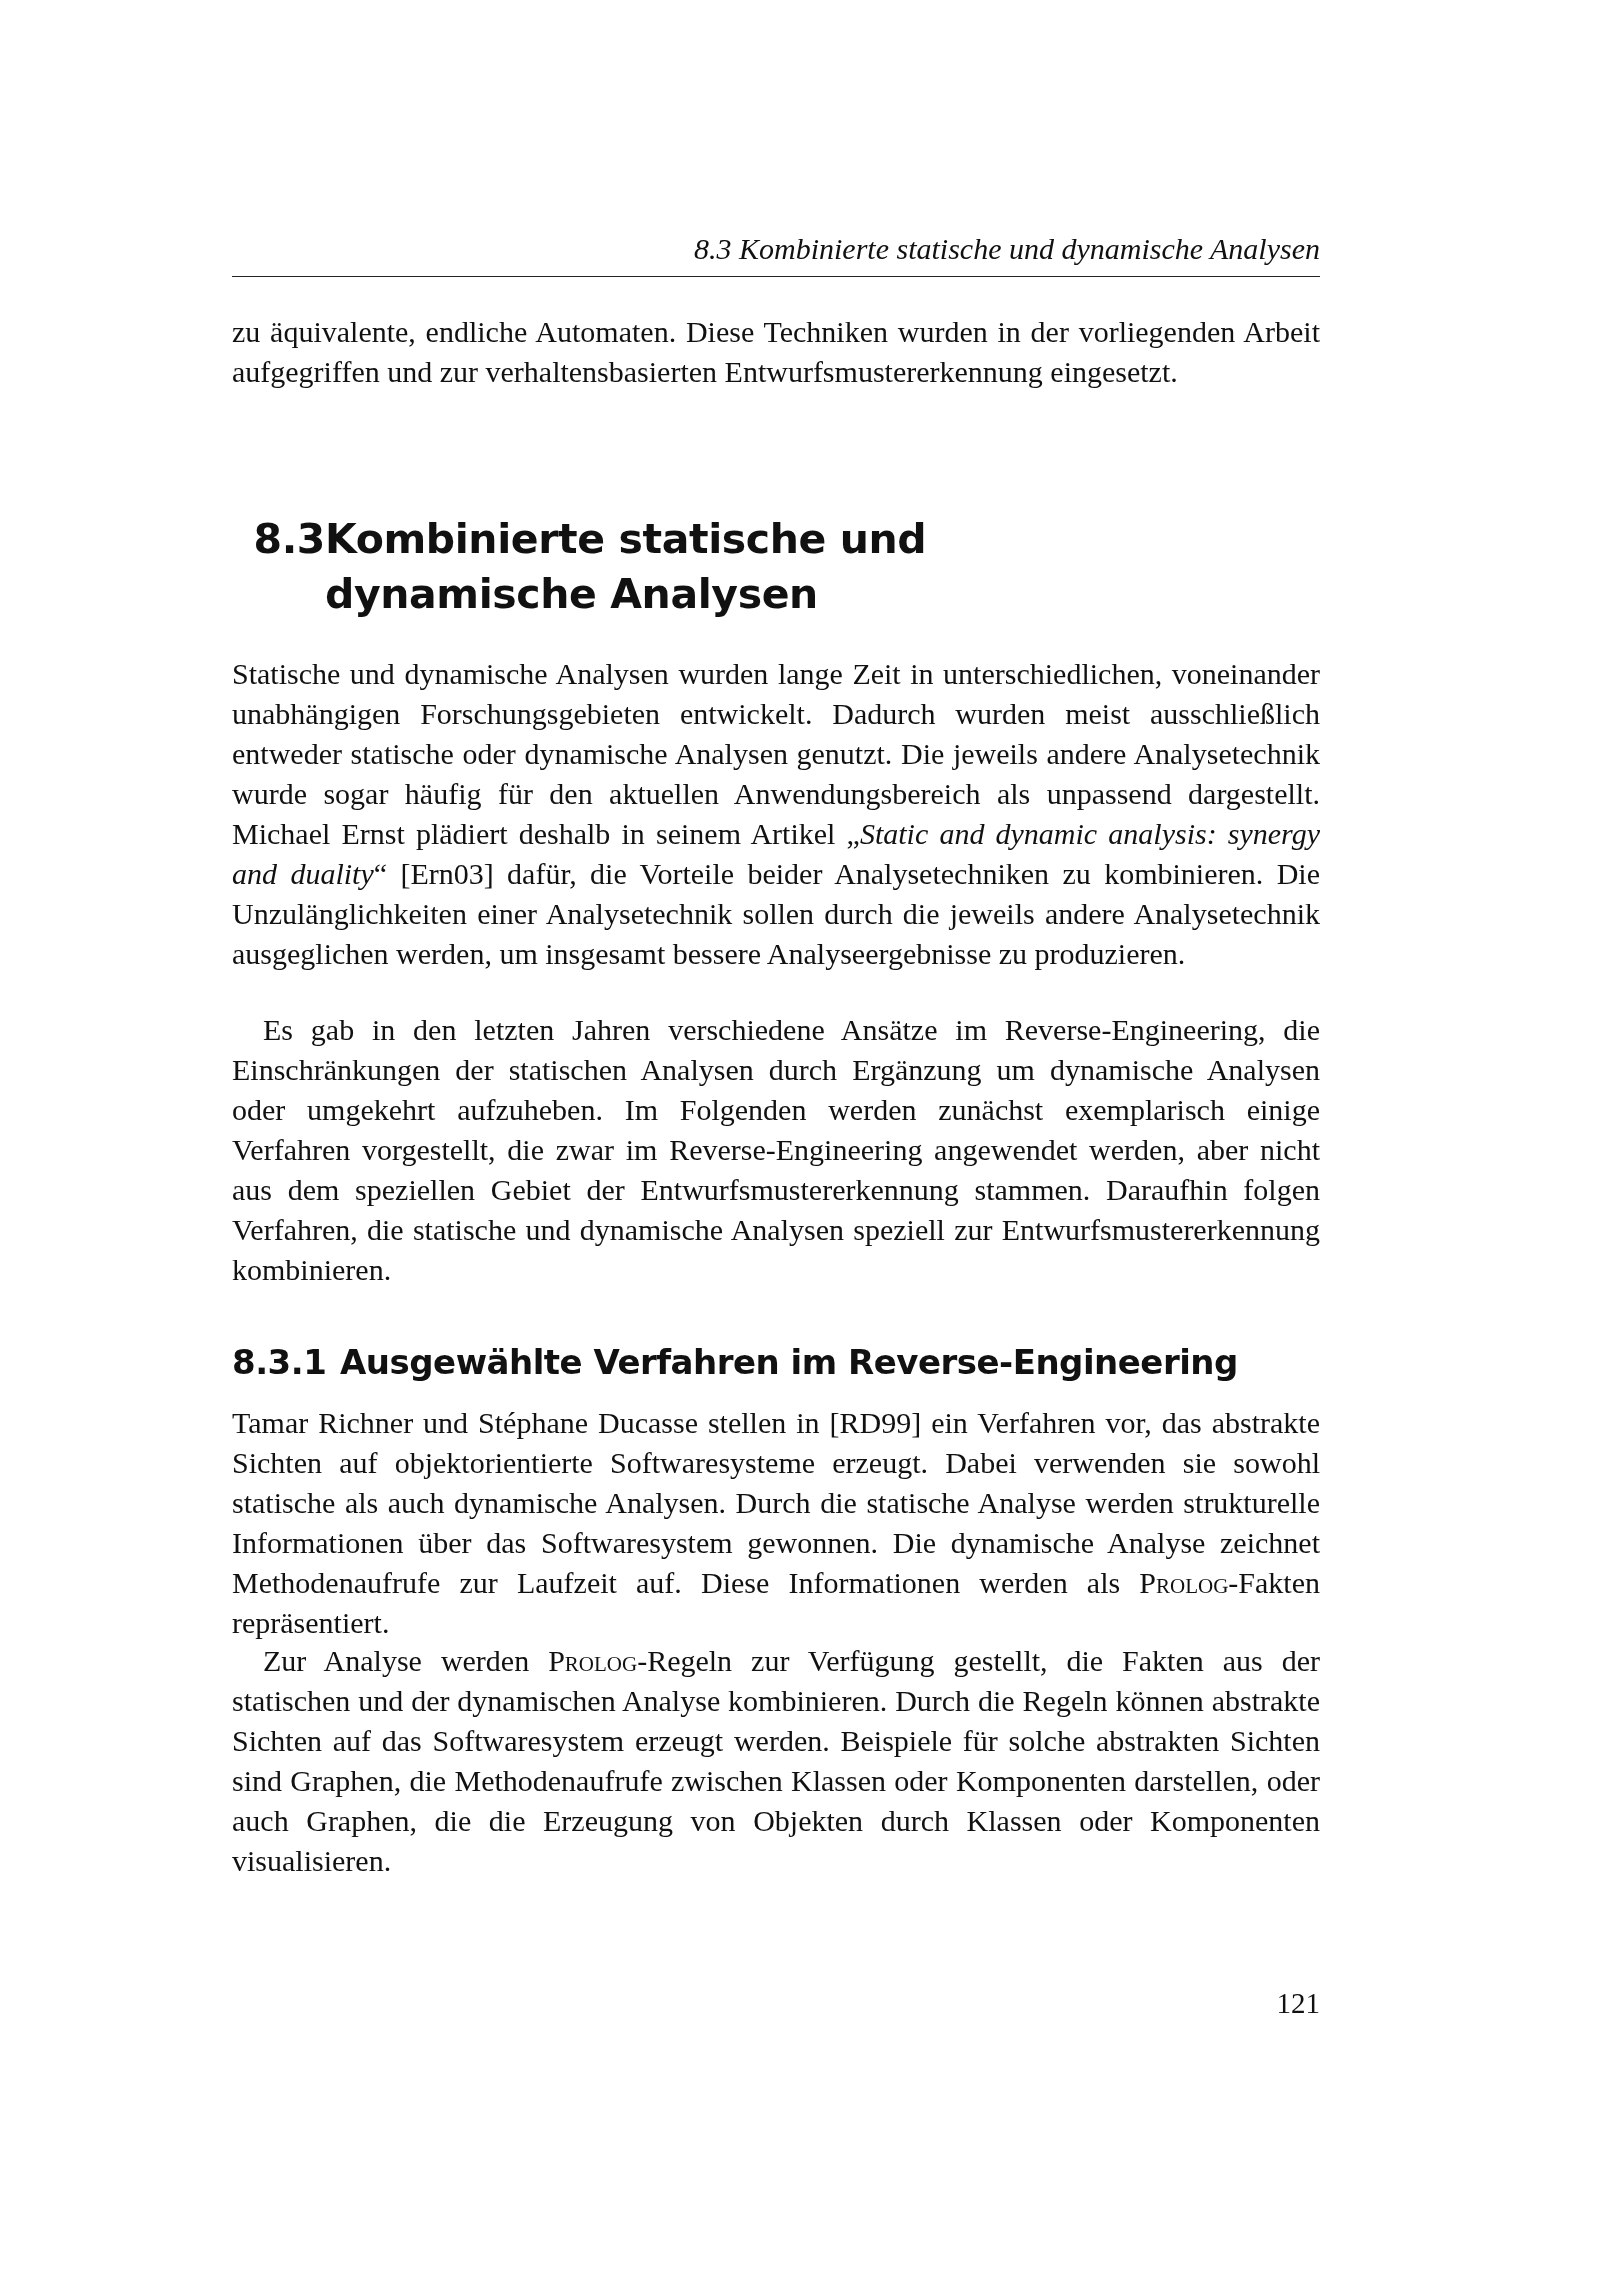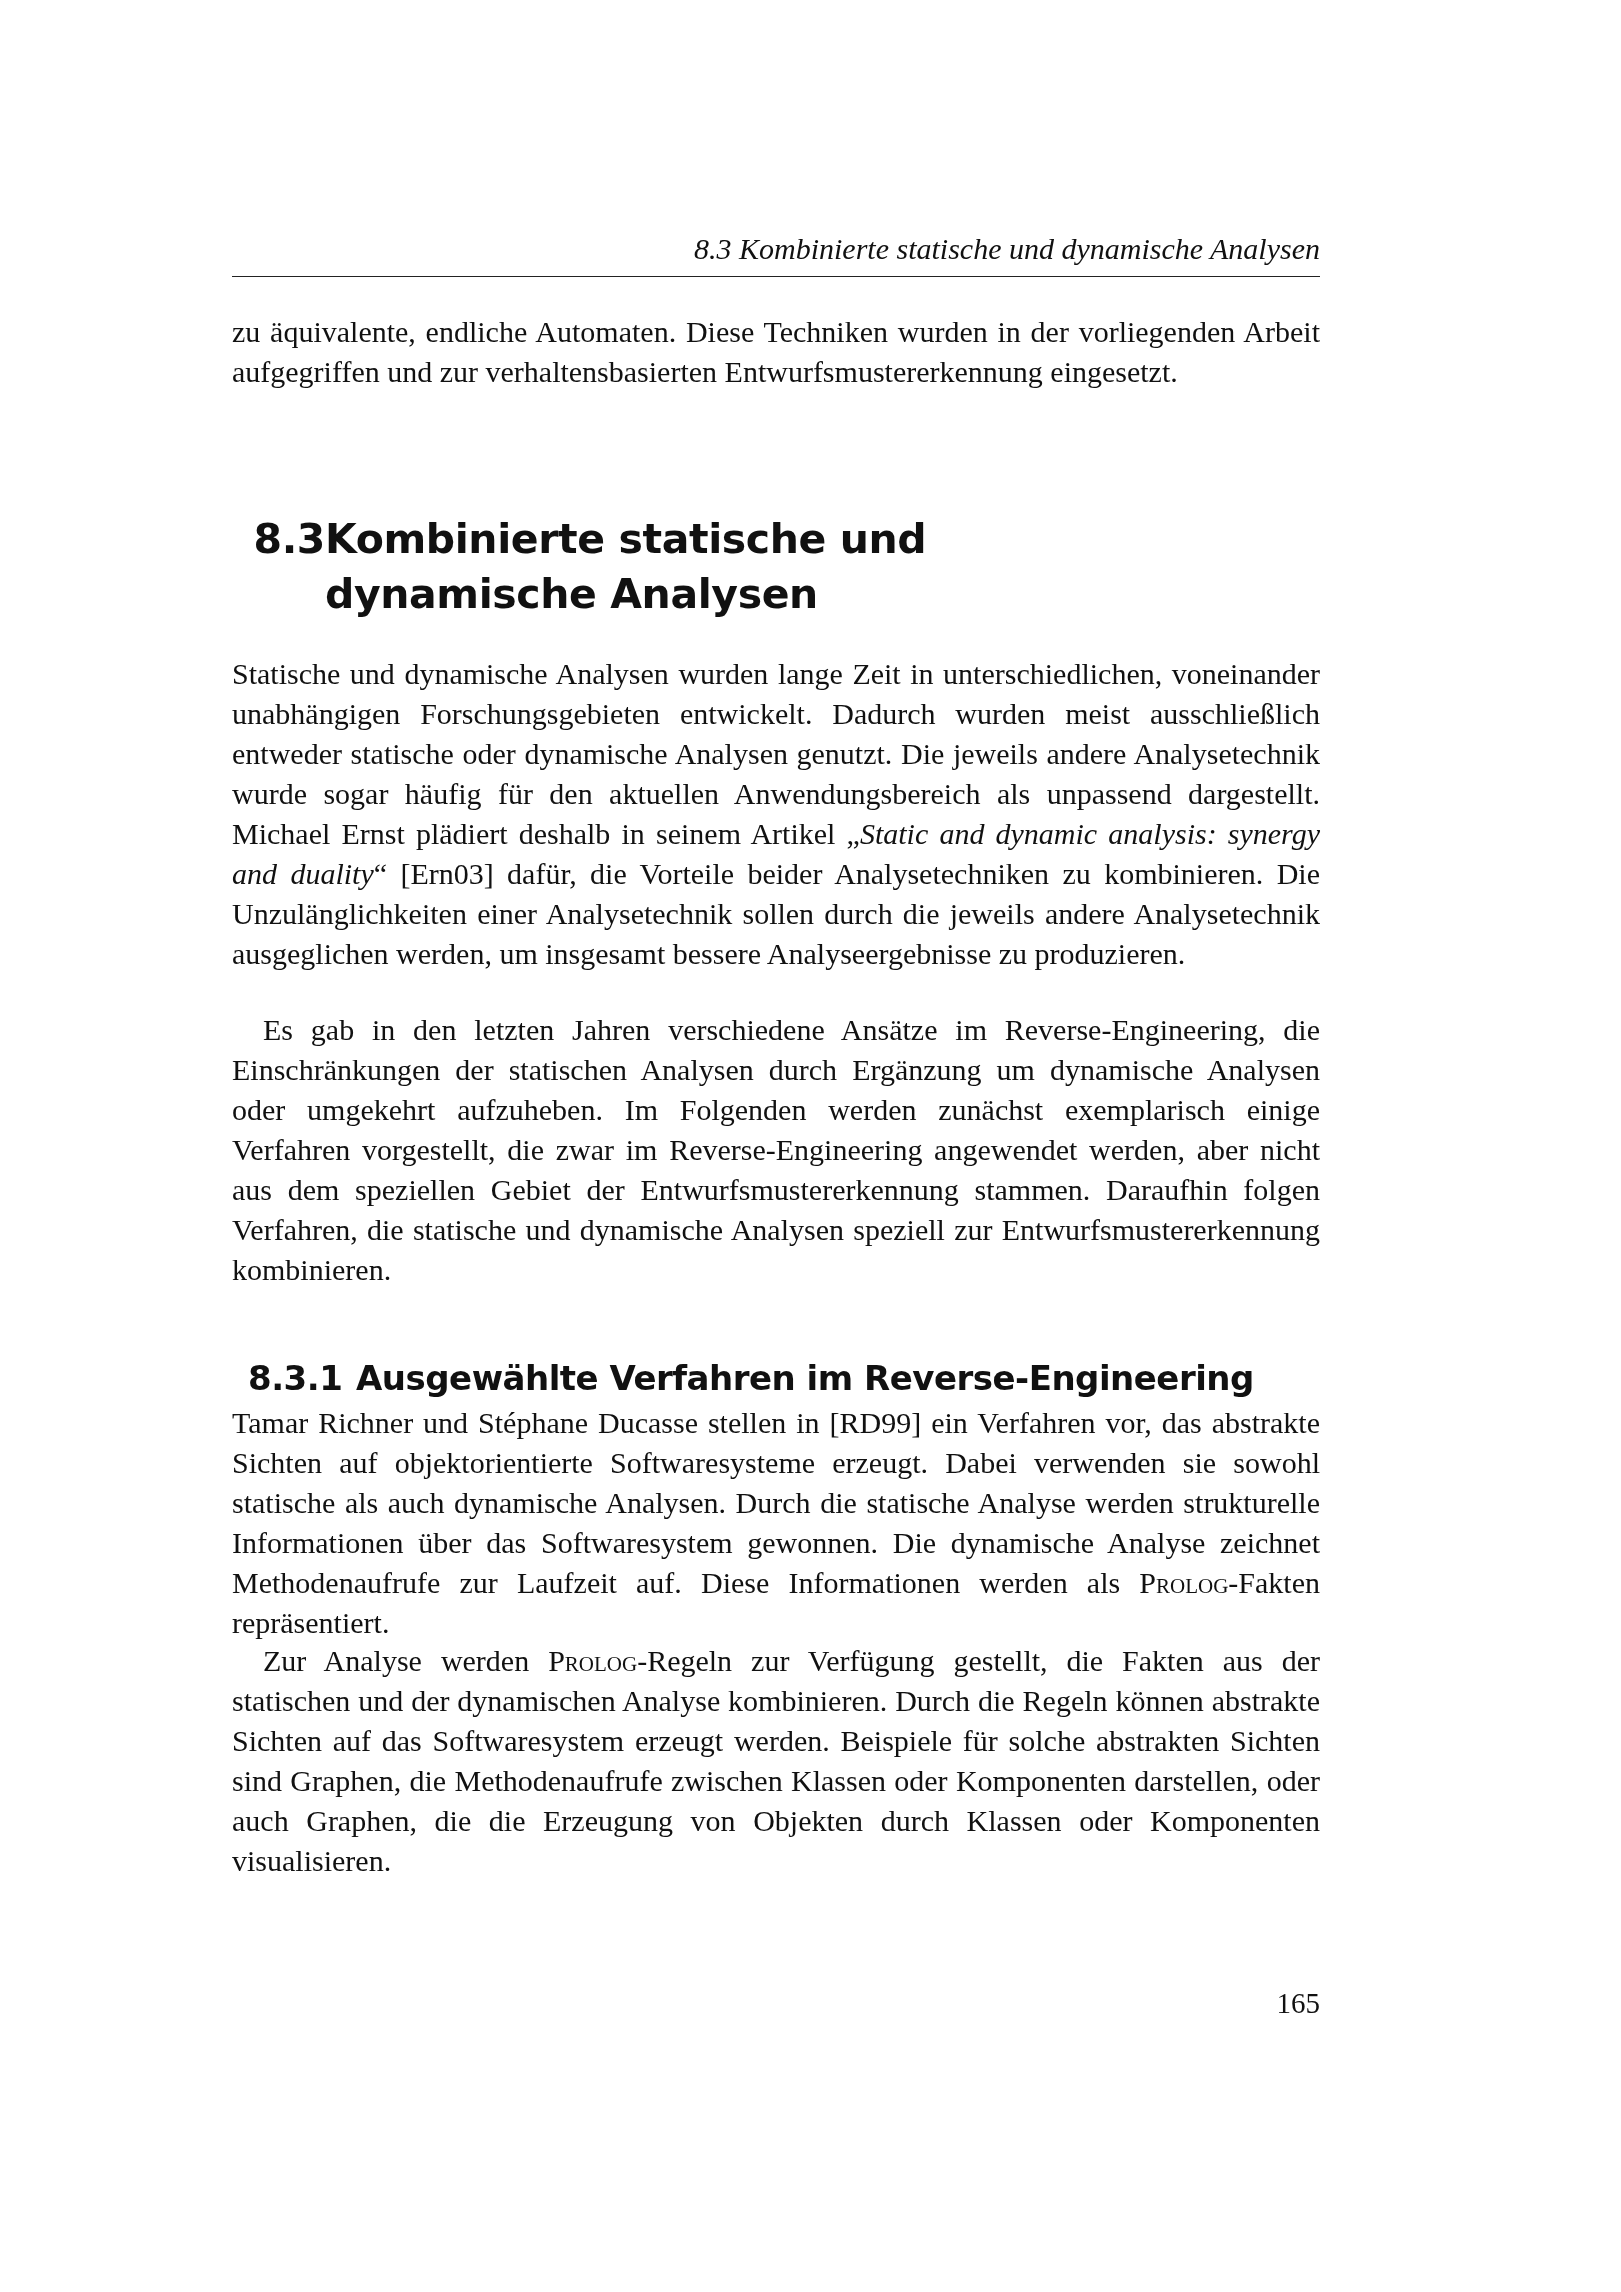--- a/index.html
+++ b/index.html
@@ -72,21 +72,21 @@
       width: 882px;
     }
     .subsection-title {
       position: absolute;
       left: 0;
       width: 1088px;
       font-family: "DejaVu Sans", "Liberation Sans", sans-serif;
       font-weight: bold;
       font-size: 34px;
       line-height: 43px;
-      margin: 16px;
+      margin: 0;
       letter-spacing: -0.5px;
     }
     .subsection-title .num {
       display: inline-block;
       margin-right: 13.7px;
     }
     .smallcaps { font-variant: small-caps; }
     .cite-title { font-style: italic; }
     .page-number {
       position: absolute;
@@ -116,15 +116,15 @@
   <p class="body-text para-cont indent" style="top:1010px;">Es gab in den letzten Jahren verschiedene Ansätze im Reverse-Engineering, die Einschränkungen der statischen Analysen durch Ergänzung um dynami­sche Analysen oder umgekehrt aufzuheben. Im Folgenden werden zunächst exemplarisch einige Verfahren vorgestellt, die zwar im Reverse-Engineering an­gewendet werden, aber nicht aus dem speziellen Gebiet der Entwurfsmusterer­kennung stammen. Daraufhin folgen Verfahren, die statische und dynamische Analysen speziell zur Entwurfsmustererkennung kombinieren.</p>
 
   <h3 class="subsection-title" style="top:1341px;">
     <span class="num">8.3.1</span><span>Ausgewählte Verfahren im Reverse-Engineering</span>
   </h3>
 
   <p class="body-text para-cont" style="top:1403px;"><span>Tamar Richner und Stéphane Ducasse stellen in [RD99] ein Verfahren vor, das abstrakte Sichten auf objektorientierte Softwaresysteme erzeugt. Dabei verwenden sie sowohl statische als auch dynamische Analysen. Durch die sta­tische Analyse werden strukturelle Informationen über das Softwaresystem ge­wonnen. Die dynamische Analyse zeichnet Methodenaufrufe zur Laufzeit auf. Diese Informationen werden als </span><span class="smallcaps">Prolog</span><span>-Fakten repräsentiert.</span></p>
 
   <p class="body-text para-cont indent" style="top:1641px;"><span>Zur Analyse werden </span><span class="smallcaps">Prolog</span><span>-Regeln zur Verfügung gestellt, die Fakten aus der statischen und der dynamischen Analyse kombinieren. Durch die Regeln können abstrakte Sichten auf das Softwaresystem erzeugt werden. Beispiele für solche abstrakten Sichten sind Graphen, die Methodenaufrufe zwischen Klassen oder Komponenten darstellen, oder auch Graphen, die die Erzeugung von Objekten durch Klassen oder Komponenten visualisieren.</span></p>
 
-  <div class="page-number">165</div>
+  <div class="page-number">121</div>
 </div>
 
 
 </body></html>

